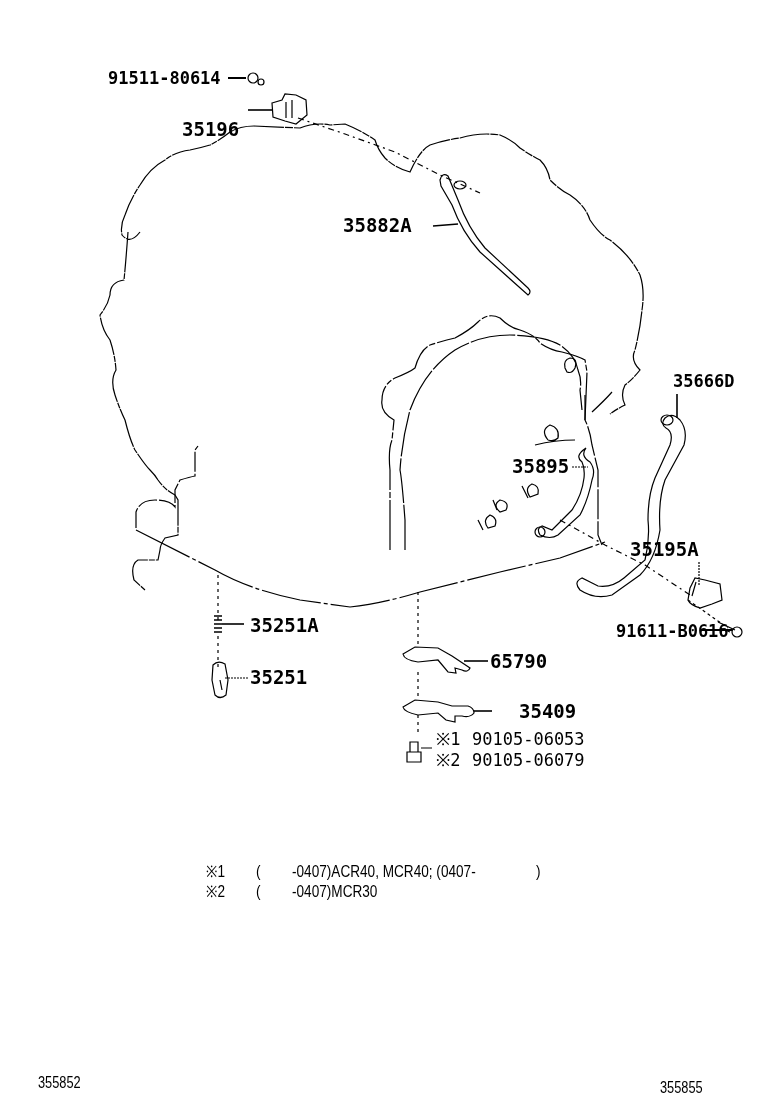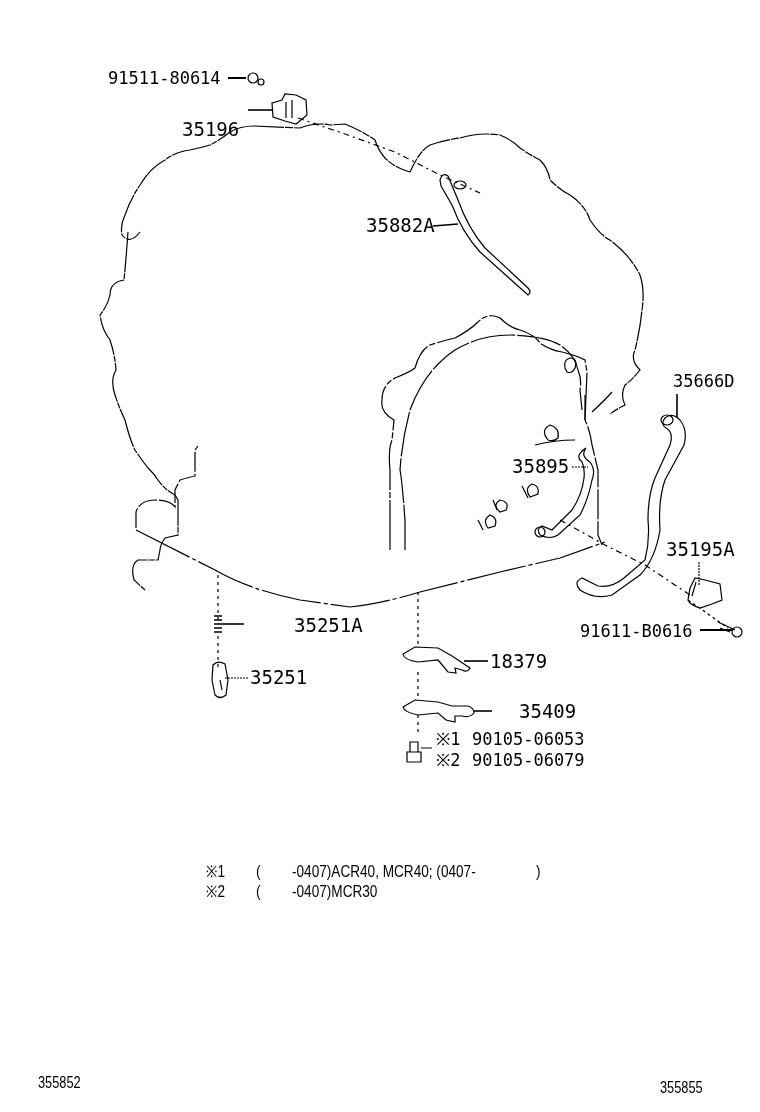--- a/index.html
+++ b/index.html
@@ -1,18 +1,18 @@
 <!DOCTYPE html>
 <html><head>
 <meta charset="utf-8">
 <style>
   html, body { margin: 0; padding: 0; background: #ffffff; }
   #canvas { position: relative; width: 760px; height: 1112px; background: #ffffff; overflow: hidden; }
   svg.art { position: absolute; left: 0; top: 0; }
-  .lbl { position: absolute; font-family: "DejaVu Sans Mono", "Liberation Mono", monospace; font-weight: normal; font-size: 19px; color: #000; white-space: nowrap; line-height: 1; letter-spacing: 0px; }
+  .lbl { position: absolute; font-family: "DejaVu Sans Mono", "Liberation Mono", monospace; font-weight: bold; font-size: 19px; color: #000; white-space: nowrap; line-height: 1; letter-spacing: 0px; }
   .lbl.sm { font-size: 17px; }
   .note { position: absolute; font-family: "Liberation Sans", sans-serif; font-size: 16px; color: #000; white-space: nowrap; line-height: 1; transform: scaleX(0.85); transform-origin: left top; }
   .code { position: absolute; font-family: "Liberation Sans", sans-serif; font-size: 16px; color: #000; white-space: nowrap; line-height: 1; transform: scaleX(0.8); transform-origin: left top; }
   .ref { position: absolute; font-family: "DejaVu Sans Mono", monospace; font-weight: bold; font-size: 17px; white-space: nowrap; line-height: 1; }
 </style>
 </head>
 <body>
 
 <div id="canvas">
 
@@ -75,28 +75,28 @@
   <line x1="699" y1="562" x2="699" y2="586" stroke-width="1.2" stroke-dasharray="2 1"></line>
   <line x1="700" y1="630" x2="732" y2="630" stroke-width="2"></line>
   <line x1="222" y1="624" x2="244" y2="624" stroke-width="1.6"></line>
   <line x1="225" y1="678" x2="248" y2="678" stroke-width="1.2" stroke-dasharray="2 1"></line>
   <line x1="464" y1="661" x2="488" y2="661" stroke-width="1.6"></line>
   <line x1="474" y1="711" x2="492" y2="711" stroke-width="1.6"></line>
 </svg>
 
 <span class="lbl sm" style="left:108px;top:70px;">91511-80614</span>
 <span class="lbl" style="left:182px;top:100px;margin-top:20px;">35196</span>
-<span class="lbl" style="left:366px;top:216px;">35882A</span>
+<span class="lbl" style="left:343px;top:216px;">35882A</span>
 <span class="lbl sm" style="left:645px;top:373px;margin-left:28px;">35666D</span>
 <span class="lbl" style="left:512px;top:457px;text-align:center;">35895</span>
-<span class="lbl" style="left:666px;top:540px;">35195A</span>
-<span class="lbl sm" style="left:580px;top:623px;">91611-B0616</span>
-<span class="lbl" style="left:250px;top:616px;margin-left:44px;">35251A</span>
+<span class="lbl" style="left:630px;top:540px;">35195A</span>
+<span class="lbl sm" style="left:616px;top:623px;">91611-B0616</span>
+<span class="lbl" style="left:250px;top:616px;">35251A</span>
 <span class="lbl" style="left:250px;top:668px;text-align:center;">35251</span>
-<span class="lbl" style="left:490px;top:652px;">18379</span>
+<span class="lbl" style="left:490px;top:652px;">65790</span>
 <span class="lbl" style="left:495px;top:702px;margin-left:24px;">35409</span>
 
 <span class="ref" style="left:436px;top:731px;font-weight:normal;">※1</span>
 <span class="lbl sm" style="left:472px;top:731px;font-weight:normal;">90105-06053</span>
 <span class="ref" style="left:436px;top:752px;font-weight:normal;">※2</span>
 <span class="lbl sm" style="left:472px;top:752px;font-weight:normal;">90105-06079</span>
 
 <div>
   <span class="note" style="left:206px;top:864px;">※1</span>
   <span class="note" style="left:256px;top:864px;">(</span>

